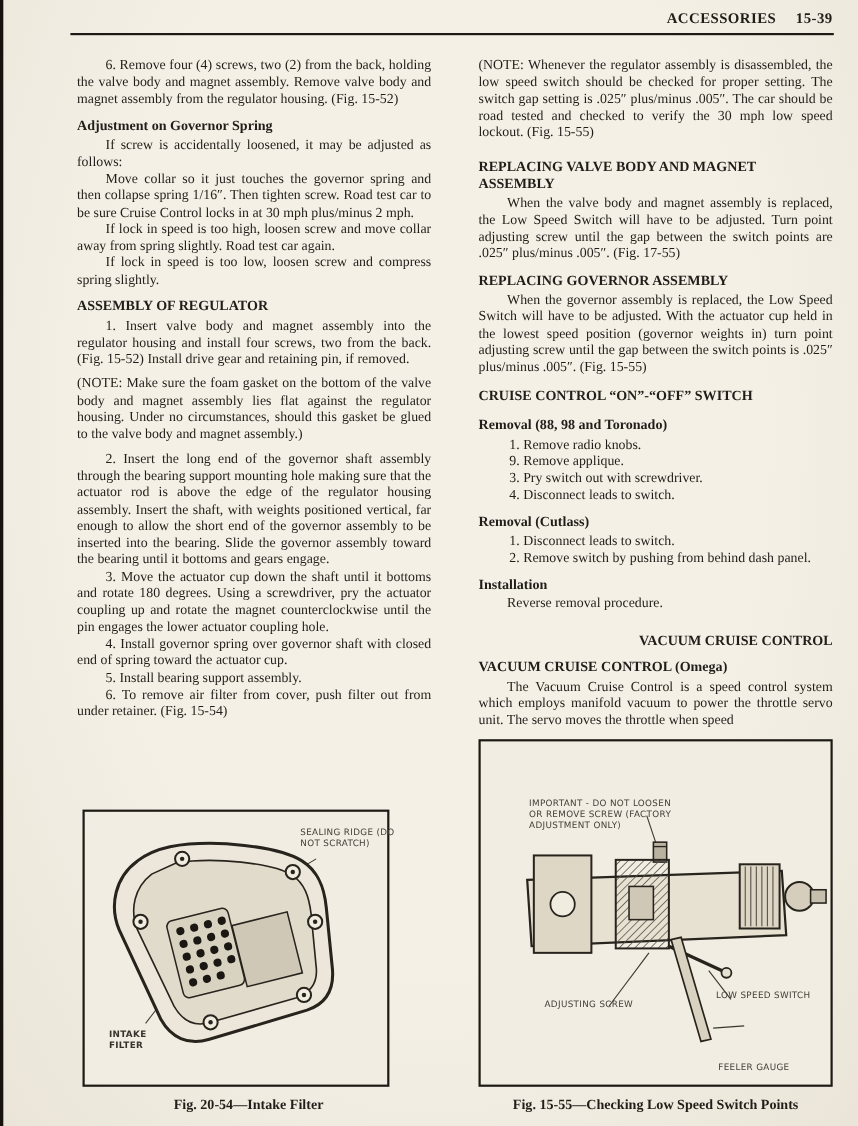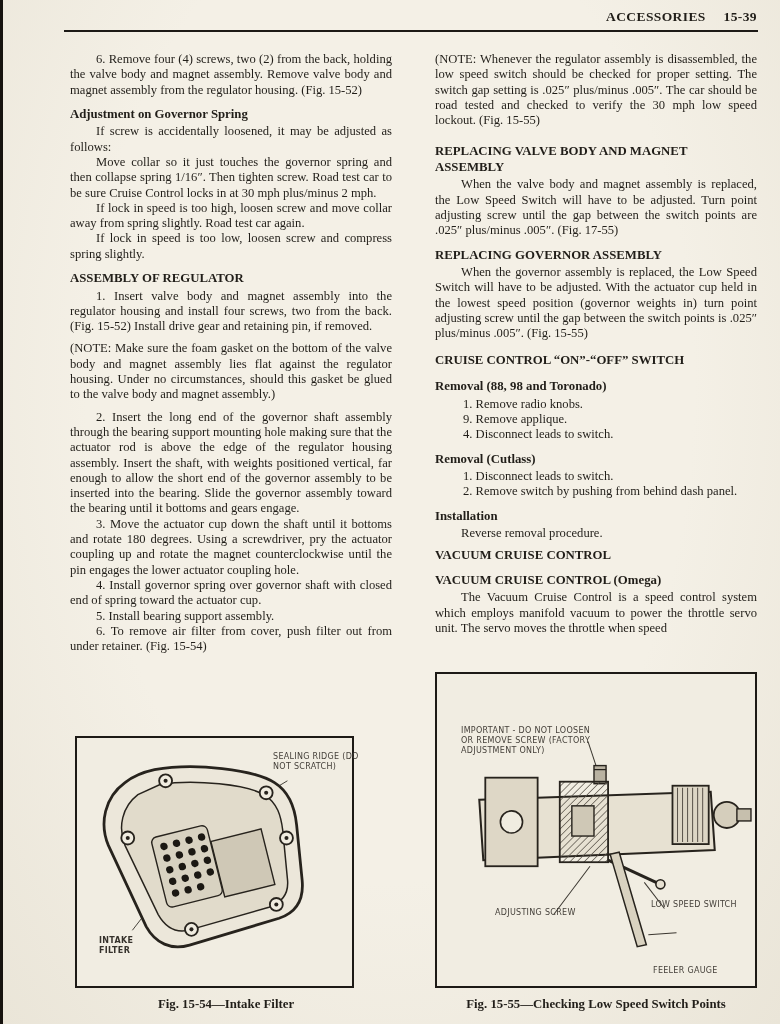--- a/index.html
+++ b/index.html
@@ -19,35 +19,35 @@
   .columns { position:absolute; top:52px; left:70px; right:23px; bottom:12px; display:flex; gap:43px; }
   .col { width:322px; display:flex; flex-direction:column; }
 
   p { font-size:12.6px; line-height:15.3px; text-align:justify; }
   p.indent { text-indent:26px; }
   p.note { margin:7px 0; }
   .li { font-size:12.6px; line-height:15.3px; text-indent:28px; }
   .li.just { text-align:justify; }
 
   h3 { font-size:12.8px; line-height:15.5px; font-weight:bold; margin-top:9px; margin-bottom:2px; }
-  h3.center { text-align:left; margin-top:7px; margin-bottom:7px; }
+  h3.center { text-align:right; margin-top:18px; margin-bottom:7px; }
 
   .fig { margin-top:auto; }
   .figbox { position:relative; border:2.5px solid #1d1a16; background:#f1ede2; }
   .figbox svg { position:absolute; inset:0; width:100%; height:100%; }
   .figbox-54 { width:279px; height:252px; margin-left:5px; }
   .figbox-55 { width:322px; height:316px; }
   .figcap { text-align:center; font-weight:bold; font-size:12.8px; margin-top:9px; }
   .figcap-54 { width:302px; margin-left:5px; }
 
   .figlabel { position:absolute; font-family:"DejaVu Sans","Liberation Sans",sans-serif;
     font-size:8px; line-height:10px; color:#45403a; letter-spacing:.3px; }
   .lbl-sealing { left:196px; top:14px; width:96px; }
   .lbl-intake  { left:22px; top:198px; width:56px; font-weight:bold; color:#36322c; }
-  .lbl-important { left:24px; top:52px; width:132px; }
+  .lbl-important { left:44px; top:52px; width:132px; }
   .lbl-adjust { left:58px; top:234px; }
   .lbl-lowspeed { left:214px; top:226px; }
   .lbl-feeler { left:216px; top:244px; width:84px; }
   .lbl-feeler span { display:block;margin-top:48px; }
 </style>
 </head>
 <body>
 
 <div class="page">
   <div class="scan-edge"></div>
@@ -131,38 +131,39 @@
                 <circle cx="205" cy="51" r="2.2"></circle>
                 <circle cx="227" cy="100" r="2.2"></circle>
               <circle cx="216" cy="172" r="2.2"></circle>
                 <circle cx="124" cy="199" r="2.2"></circle>
                 <circle cx="55" cy="100" r="2.2"></circle>
             </g>
           </svg>
           <div class="figlabel lbl-sealing">SEALING RIDGE (DO NOT SCRATCH)</div>
           <div class="figlabel lbl-intake">INTAKE FILTER</div>
         </div>
-        <figcaption class="figcap figcap-54">Fig. 15-54—Intake Filter</figcaption>
+        <figcaption class="figcap figcap-54">Fig. 20-54—Intake Filter</figcaption>
       </figure>
     </div>
 
     <div class="col">
       <p class="note" style="margin-top:0">(NOTE: Whenever the regulator assembly is disassembled, the low speed switch should be checked for proper setting. The switch gap setting is .025″ plus/minus .005″. The car should be road tested and checked to verify the 30 mph low speed lockout. (Fig. 15-55)</p>
 
       <h3>REPLACING VALVE BODY AND MAGNET ASSEMBLY</h3>
       <p class="indent">When the valve body and magnet assembly is replaced, the Low Speed Switch will have to be adjusted. Turn point adjusting screw until the gap between the switch points are .025″ plus/minus .005″. (Fig. 17-55)</p>
 
       <h3>REPLACING GOVERNOR ASSEMBLY</h3>
       <p class="indent">When the governor assembly is replaced, the Low Speed Switch will have to be adjusted. With the actuator cup held in the lowest speed position (governor weights in) turn point adjusting screw until the gap between the switch points is .025″ plus/minus .005″. (Fig. 15-55)</p>
 
       <h3 style="margin-top:11px">CRUISE CONTROL “ON”-“OFF” SWITCH</h3>
 
       <h3>Removal (88, 98 and Toronado)</h3>
       <div class="li">1. Remove radio knobs.</div>
       <div class="li">9. Remove applique.</div>
+      <div class="li">3. Pry switch out with screwdriver.</div>
       <div class="li">4. Disconnect leads to switch.</div>
 
       <h3>Removal (Cutlass)</h3>
       <div class="li">1. Disconnect leads to switch.</div>
       <div class="li just">2. Remove switch by pushing from behind dash panel.</div>
 
       <h3>Installation</h3>
       <p class="indent">Reverse removal procedure.</p>
 
       <h3 class="center">VACUUM CRUISE CONTROL</h3>

